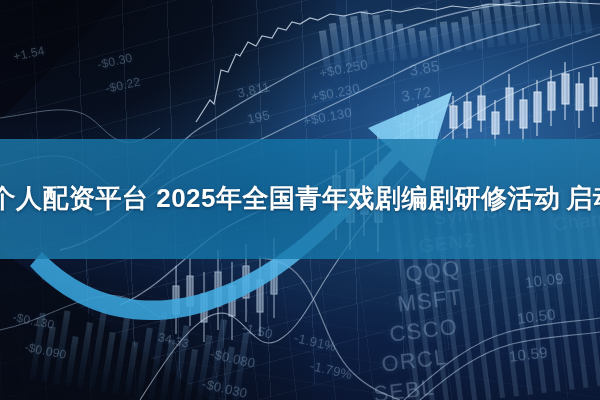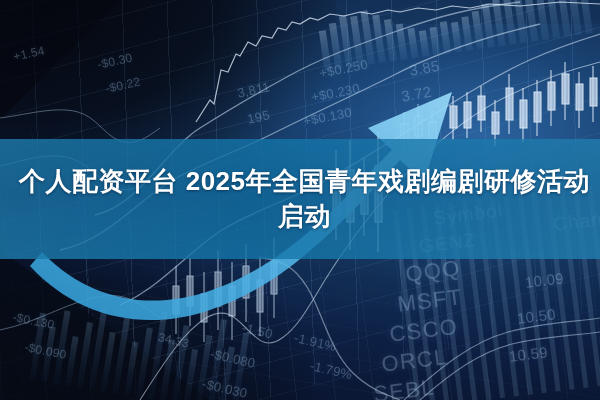--- a/index.html
+++ b/index.html
@@ -83,21 +83,21 @@
     mix-blend-mode:normal;
   }
   .band-sheen{
     position:absolute;inset:0;
     background:linear-gradient(100deg, rgba(255,255,255,.04) 0%, rgba(255,255,255,0) 42%, rgba(255,255,255,.05) 100%);
   }
 
   
   .headline{
     position:absolute;left:0;top:139px;width:600px;height:120px;
-    display:flex;flex-direction:column;
+    display:flex;flex-direction:row;
     align-items:center;justify-content:center;
     gap:6px;
     padding-left:9px;
   }
   .hl-line{
     color:#ffffff;
     font-size:26px;
     font-weight:bold;
     line-height:1.12;
     letter-spacing:.5px;

